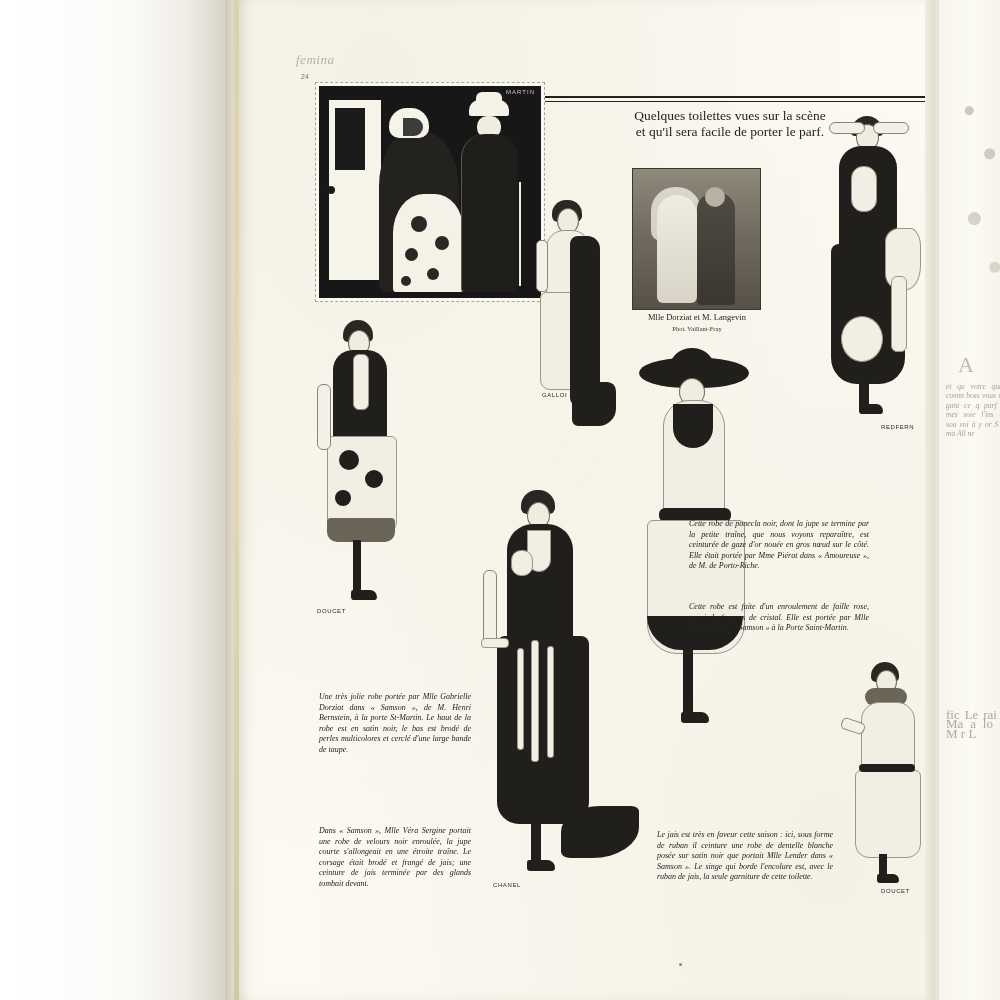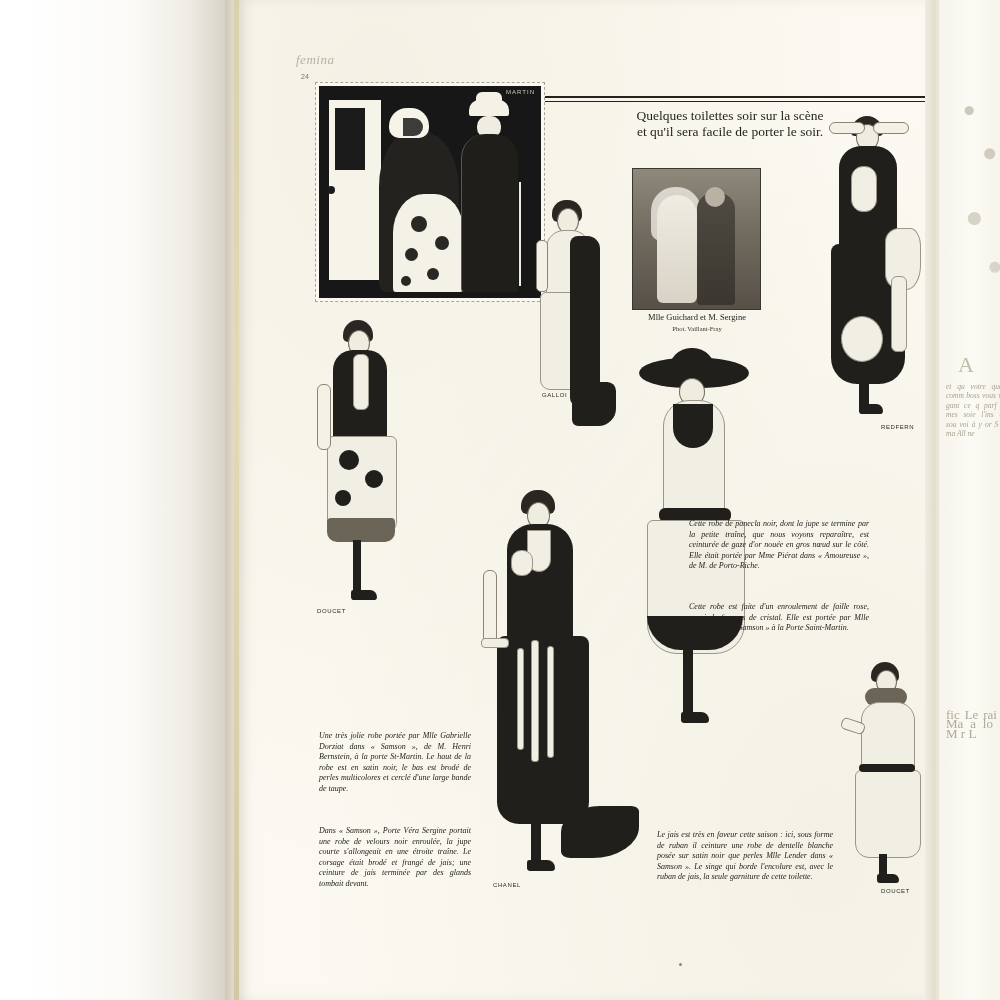--- a/index.html
+++ b/index.html
@@ -357,22 +357,22 @@
   </div>
 
   <div class="sheet">
     <div class="sheet-texture"></div>
 
     <div class="masthead">femina</div>
     <div class="folio">24</div>
 
     <div class="title-rule"></div>
     <div class="subtitle">
-      <div>Quelques toilettes soir sur la scène</div>
-      <div>et qu'il sera facile de porter le soir.</div>
+      <div>Quelques toilettes vues sur la scène</div>
+      <div>et qu'il sera facile de porter le parf.</div>
     </div>
 
     <div class="frame-ill">
       <div class="frame-inner">
         <div class="fi-label">MARTIN</div>
         <div class="fi-door"></div>
         <div class="fi-door-panel"></div>
         <div class="fi-door-knob"></div>
         <div class="fi-lady-coat"></div>
         <div class="fi-lady-dress"></div>
@@ -391,21 +391,21 @@
       </div>
     </div>
 
     <div class="photo">
       <div class="ph-sky"></div>
       <div class="ph-veil"></div>
       <div class="ph-bride"></div>
       <div class="ph-groom"></div>
       <div class="ph-groom-head"></div>
     </div>
-    <div class="photo-caption">Mlle Guichard et M. Sergine</div>
+    <div class="photo-caption">Mlle Dorziat et M. Langevin</div>
     <div class="photo-credit">Phot. Vaillant-Fray</div>
 
     <div class="fig" style="left:273px; top:196px; width:110px; height:230px;">
       <div class="hair" style="left:40px; top:4px; width:30px; height:22px; border-radius:14px 14px 6px 6px;"></div>
       <div class="head" style="left:45px; top:12px; width:20px; height:24px;"></div>
       <div class="light" style="left:34px; top:34px; width:42px; height:70px; border-radius:18px 18px 6px 6px;"></div>
       <div class="light" style="left:28px; top:96px; width:56px; height:96px; border-radius:6px 6px 10px 10px;"></div>
       <div class="dark" style="left:58px; top:40px; width:30px; height:170px; border-radius:10px 16px 28px 10px;"></div>
       <div class="dark" style="left:60px; top:186px; width:44px; height:44px; border-radius:50% 20% 40% 14%;"></div>
       <div class="skin" style="left:24px; top:44px; width:10px; height:50px; border-radius:5px;"></div>
@@ -485,23 +485,23 @@
       <div class="light" style="left:20px; top:110px; width:64px; height:86px; border-radius:6px 6px 14px 14px;"></div>
       <div class="dark" style="left:24px; top:104px; width:56px; height:8px; border-radius:4px;"></div>
       <div class="skin" style="left:6px; top:60px; width:22px; height:10px; border-radius:5px; transform:rotate(18deg);"></div>
       <div class="dark" style="left:44px; top:194px; width:8px; height:26px;"></div>
       <div class="dark" style="left:42px; top:214px; width:22px; height:9px; border-radius:3px 8px 4px 4px;"></div>
       <div class="sig" style="left:46px; top:228px;">DOUCET</div>
     </div>
 
     <div class="caption" style="left:450px; top:519px; width:180px;">Cette robe de panecla noir, dont la jupe se termine par la petite traîne, que nous voyons reparaître, est ceinturée de gaze d'or nouée en gros nœud sur le côté. Elle était portée par Mme Piérat dans « Amoureuse », de M. de Porto-Riche.</div>
     <div class="caption" style="left:450px; top:602px; width:180px;">Cette robe est faite d'un enroulement de faille rose, garni de franges de cristal. Elle est portée par Mlle Dorziat dans « Samson » à la Porte Saint-Martin.</div>
-    <div class="caption" style="left:80px; top:731px; width:152px;font-style:italic;">Une très jolie robe portée par Mlle Gabrielle Dorziat dans « Samson », de M. Henri Bernstein, à la porte St-Martin. Le haut de la robe est en satin noir, le bas est brodé de perles multicolores et cerclé d'une large bande de taupe.</div>
-    <div class="caption" style="left:80px; top:826px; width:152px;">Dans « Samson », Porte Véra Sergine portait une robe de velours noir enroulée, la jupe courte s'allongeait en une étroite traîne. Le corsage était brodé et frangé de jais; une ceinture de jais terminée par des glands tombait devant.</div>
-    <div class="caption" style="left:418px; top:830px; width:176px;">Le jais est très en faveur cette saison : ici, sous forme de ruban il ceinture une robe de dentelle blanche posée sur satin noir que perles Mlle Lender dans « Samson ». Le singe qui borde l'encolure est, avec le ruban de jais, la seule garniture de cette toilette.</div>
+    <div class="caption" style="left:80px; top:692px; width:152px;font-style:italic;">Une très jolie robe portée par Mlle Gabrielle Dorziat dans « Samson », de M. Henri Bernstein, à la porte St-Martin. Le haut de la robe est en satin noir, le bas est brodé de perles multicolores et cerclé d'une large bande de taupe.</div>
+    <div class="caption" style="left:80px; top:826px; width:152px;">Dans « Samson », Mlle Véra Sergine portait une robe de velours noir enroulée, la jupe courte s'allongeait en une étroite traîne. Le corsage était brodé et frangé de jais; une ceinture de jais terminée par des glands tombait devant.</div>
+    <div class="caption" style="left:418px; top:830px; width:176px;">Le jais est très en faveur cette saison : ici, sous forme de ruban il ceinture une robe de dentelle blanche posée sur satin noir que portait Mlle Lender dans « Samson ». Le singe qui borde l'encolure est, avec le ruban de jais, la seule garniture de cette toilette.</div>
 
     <div class="dot-bottom"></div>
   </div>
 
   <div class="right-gutter"></div>
   <div class="right-page">
   </div>
   <div class="rp-orn"></div>
   <div class="rp-title">A</div>
   <div class="rp-text">et qu votre que « comm boss vous vous gant ce q parf rez. mes soie l'ins écla sou voi à y or S d a ma All ne</div>

